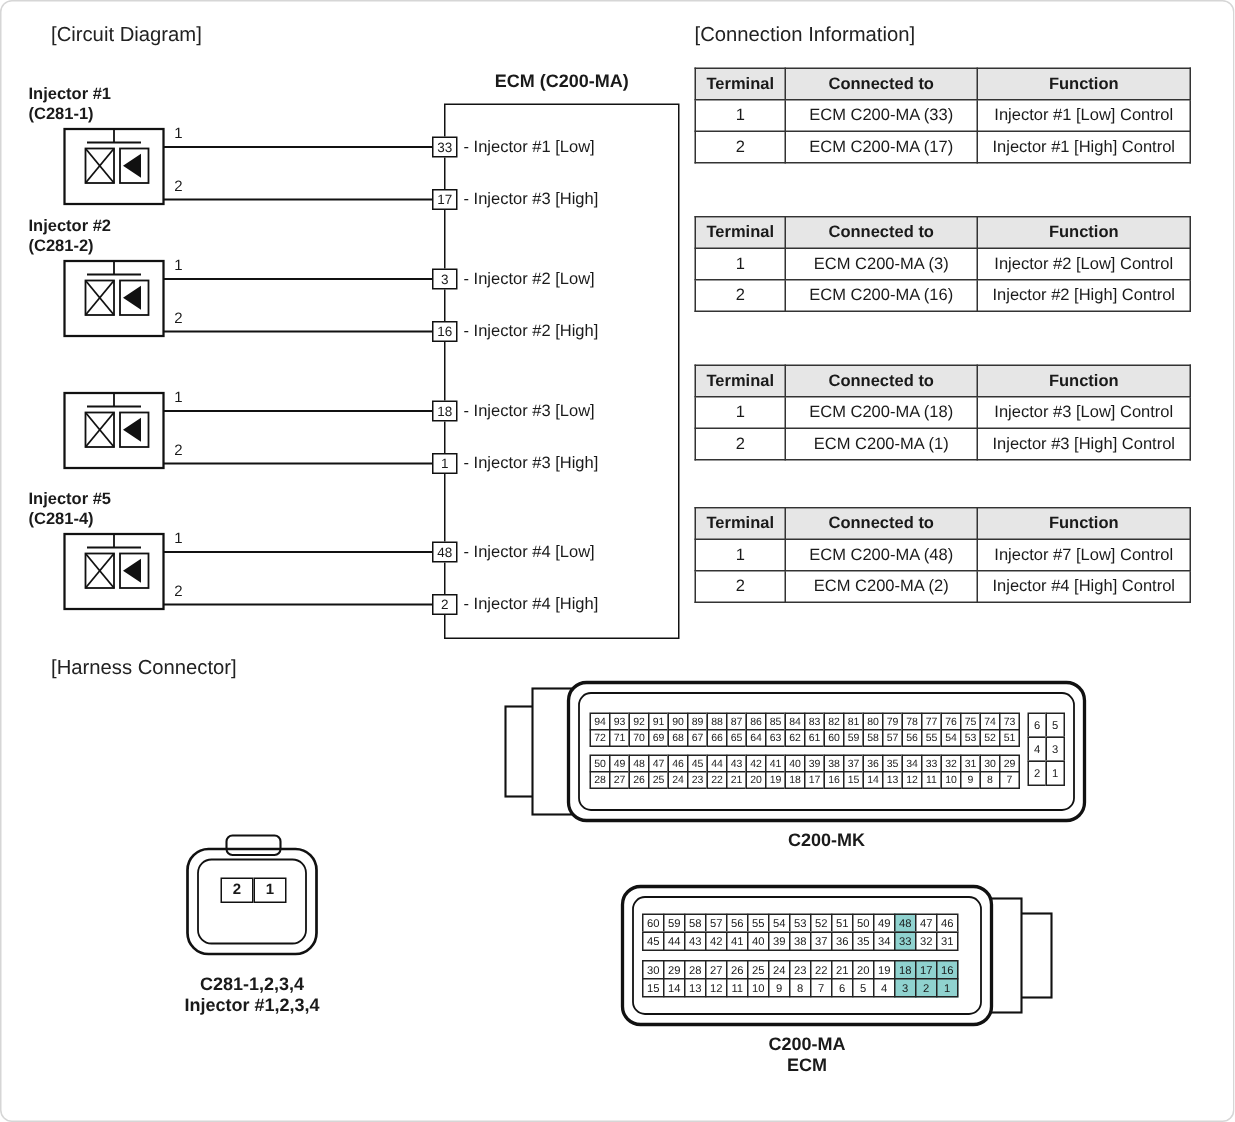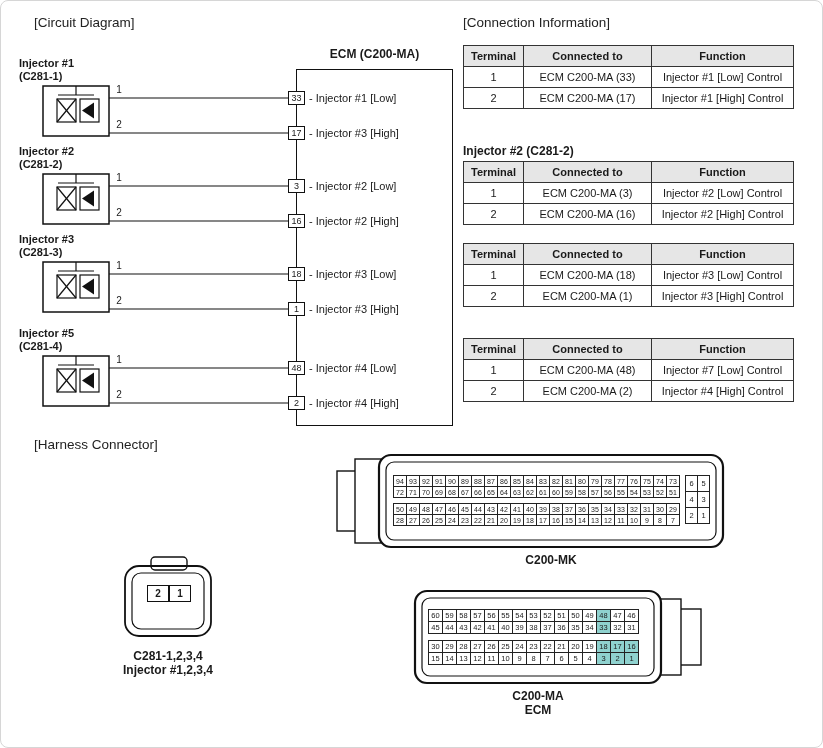--- a/index.html
+++ b/index.html
@@ -125,24 +125,20 @@
   <div class="ecm-title">ECM (C200-MA)</div>
   <div class="ecm-box"></div>
 
   <div class="inj-label" style="top:56px">
     <div>Injector #1</div>
     <div>(C281-1)</div>
   </div>
   <div class="inj-label" style="top:144px">
     <div>Injector #2</div>
     <div>(C281-2)</div>
-  </div>
-  <div class="inj-label" style="top:232px">
-    <div>Injector #3</div>
-    <div>(C281-3)</div>
   </div>
   <div class="inj-label" style="top:326px">
     <div>Injector #5</div>
     <div>(C281-4)</div>
   </div>
 
   <div class="t-num" style="left:112px; top:83px">1</div>
   <div class="t-num" style="left:112px; top:118px">2</div>
   <div class="t-num" style="left:112px; top:171px">1</div>
   <div class="t-num" style="left:112px; top:206px">2</div>
@@ -207,21 +203,20 @@
         <tr>
           <td>2</td>
           <td>ECM C200-MA (17)</td>
           <td>Injector #1 [High] Control</td>
         </tr>
       </tbody>
     </table>
   </div>
 
   <div class="conn-group" style="top:143px">
-    <div class="conn-title">Injector #2 (C281-2)</div>
     <table class="conn-table">
       <colgroup>
           <col style="width:60px">
           <col style="width:128px">
           <col style="width:142px">
         </colgroup>
       <thead>
           <tr>
         <th>Terminal</th>
         <th>Connected to</th>

